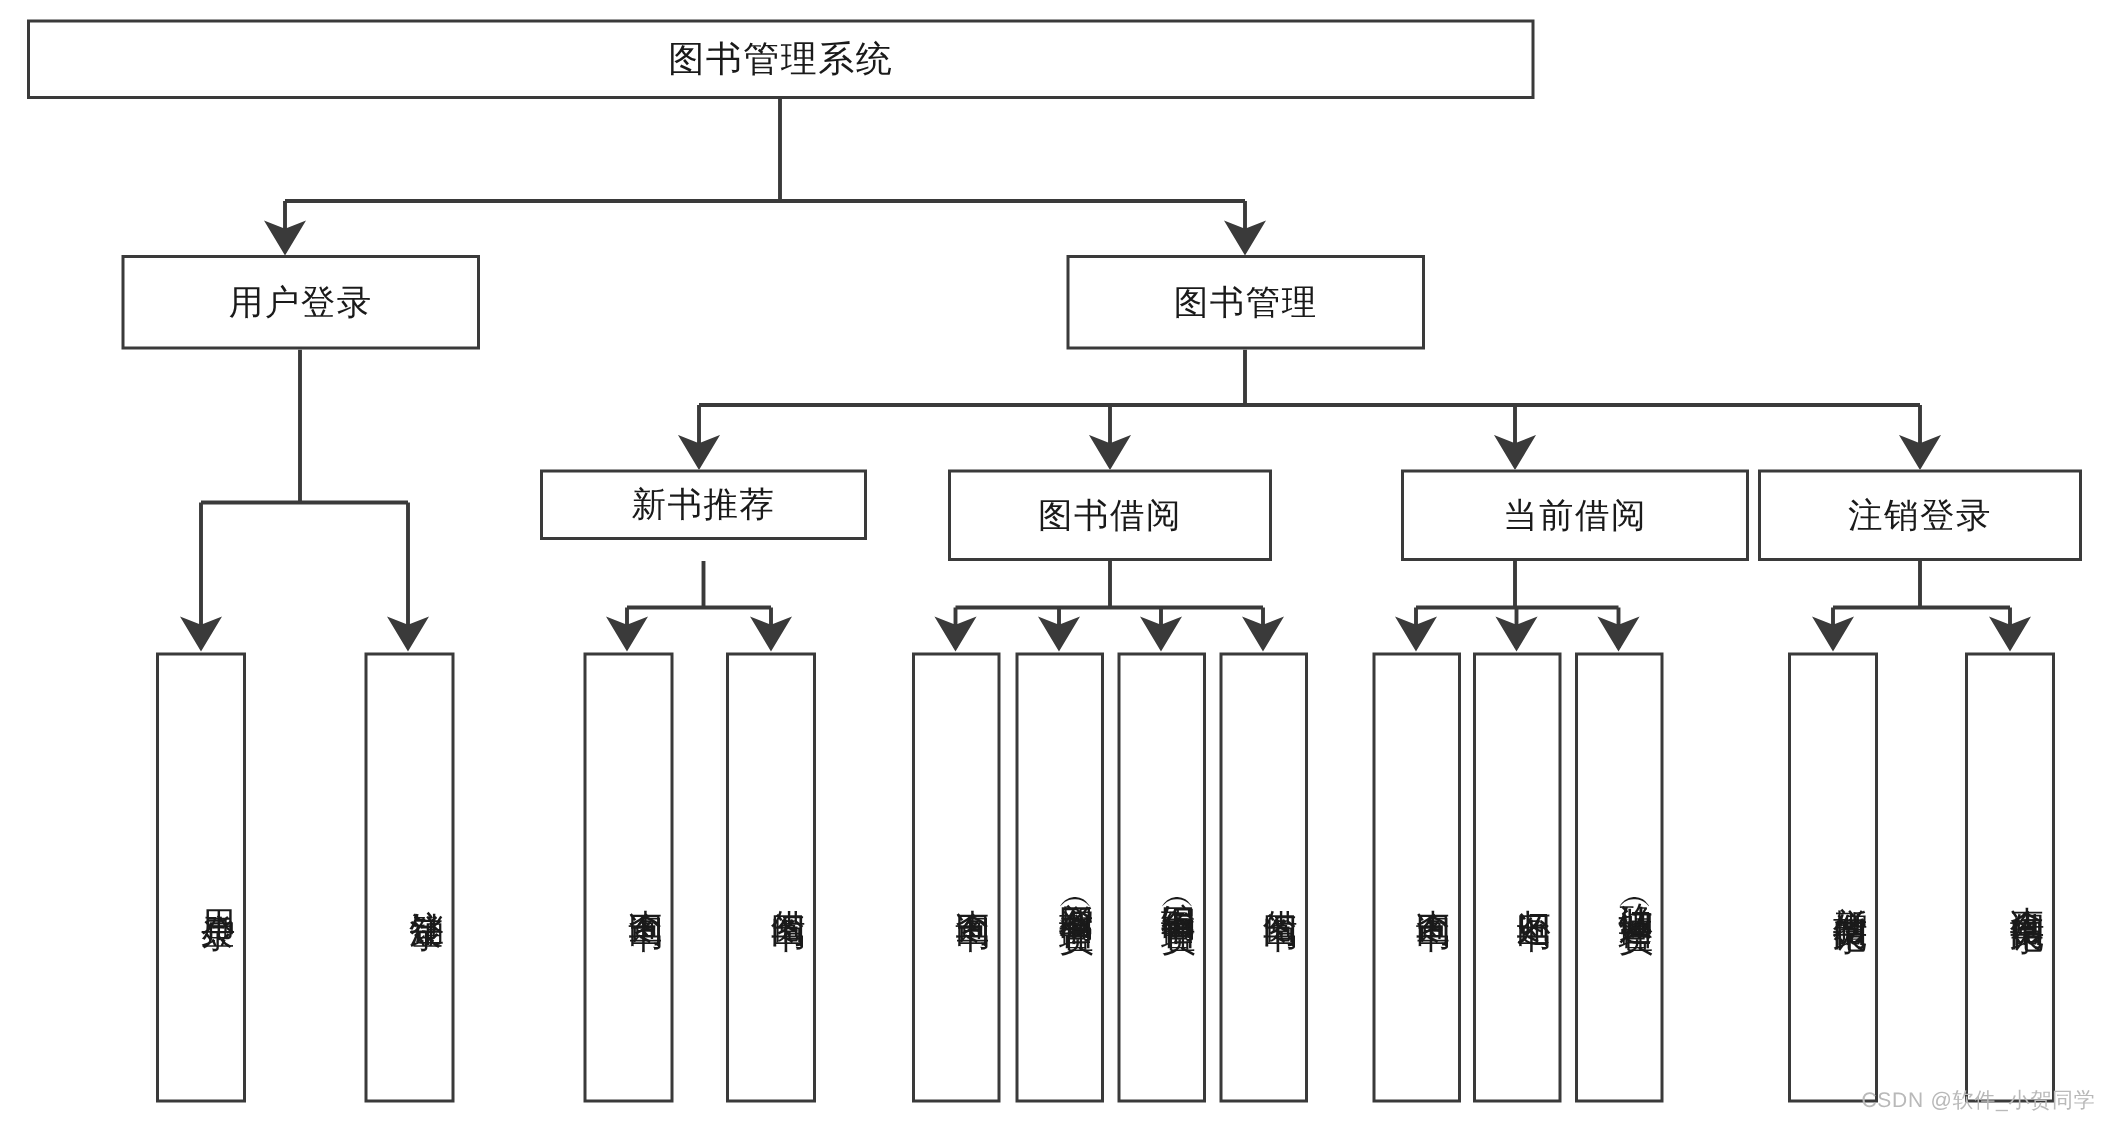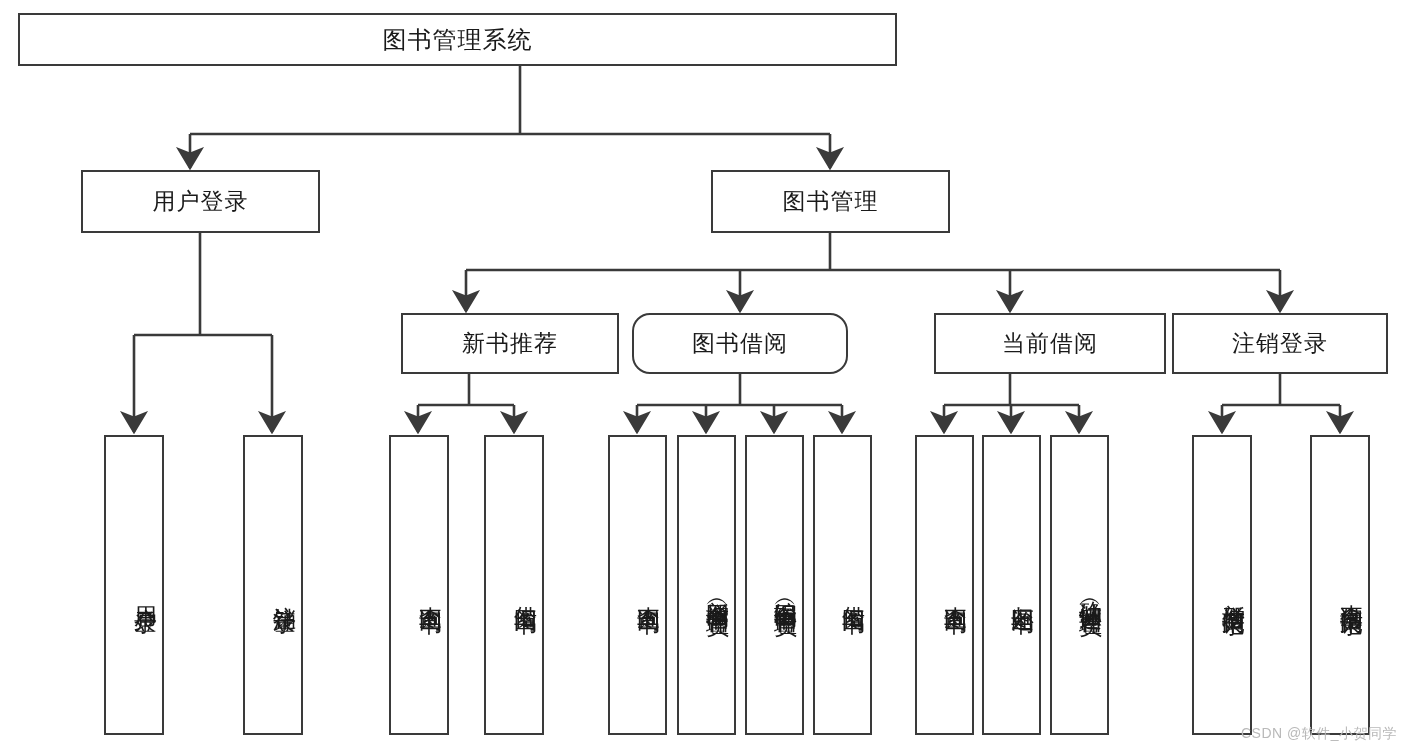--- a/index.html
+++ b/index.html
@@ -116,35 +116,35 @@
       <path d="M 1011 405 L 1011 432" marker-end="url(#arrow)"></path>
       <path d="M 1079 405 L 1079 432" marker-end="url(#arrow)"></path>
 
       <path d="M 1280 374 L 1280 405"></path>
       <path d="M 1222 405 L 1340 405"></path>
       <path d="M 1222 405 L 1222 432" marker-end="url(#arrow)"></path>
       <path d="M 1340 405 L 1340 432" marker-end="url(#arrow)"></path>
     </g>
   </svg>
 
-  <div class="node horiz root" style="left:18px; top:13px; width:879px; height:53px;">
+  <div class="node horiz root" style="left:18px; top:13px; width:1005px; height:53px;">
     <span class="label">图书管理系统</span>
   </div>
 
   <div class="node horiz" style="left:81px; top:170px; width:239px; height:63px;">
     <span class="label">用户登录</span>
   </div>
   <div class="node horiz" style="left:711px; top:170px; width:239px; height:63px;text-align:right;">
     <span class="label">图书管理</span>
   </div>
 
-  <div class="node horiz" style="left:360px; top:313px; width:218px; height:61px;margin-left:41px;">
+  <div class="node horiz" style="left:360px; top:313px; width:218px; height:47px;">
     <span class="label">新书推荐</span>
   </div>
-  <div class="node horiz" style="left:632px; top:313px; width:216px; height:61px;border-radius:18px;">
+  <div class="node horiz" style="left:632px; top:313px; width:216px; height:61px;">
     <span class="label">图书借阅</span>
   </div>
   <div class="node horiz" style="left:902px; top:313px; width:232px; height:61px;margin-left:32px;">
     <span class="label">当前借阅</span>
   </div>
   <div class="node horiz" style="left:1172px; top:313px; width:216px; height:61px;">
     <span class="label">注销登录</span>
   </div>
 
   <div class="node vert" style="left:104px; top:435px; width:60px; height:300px;">

